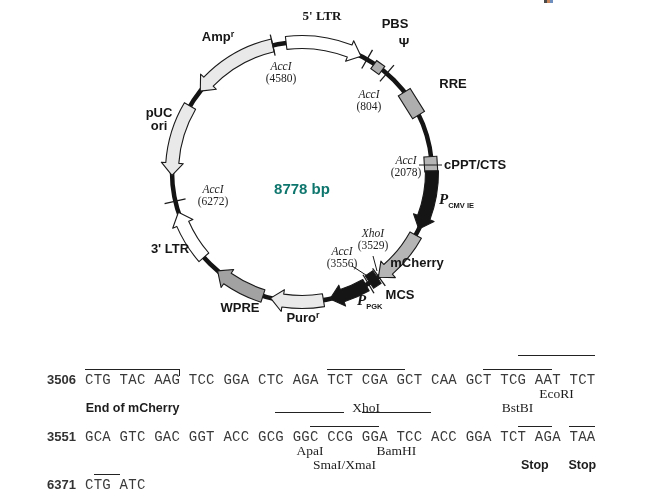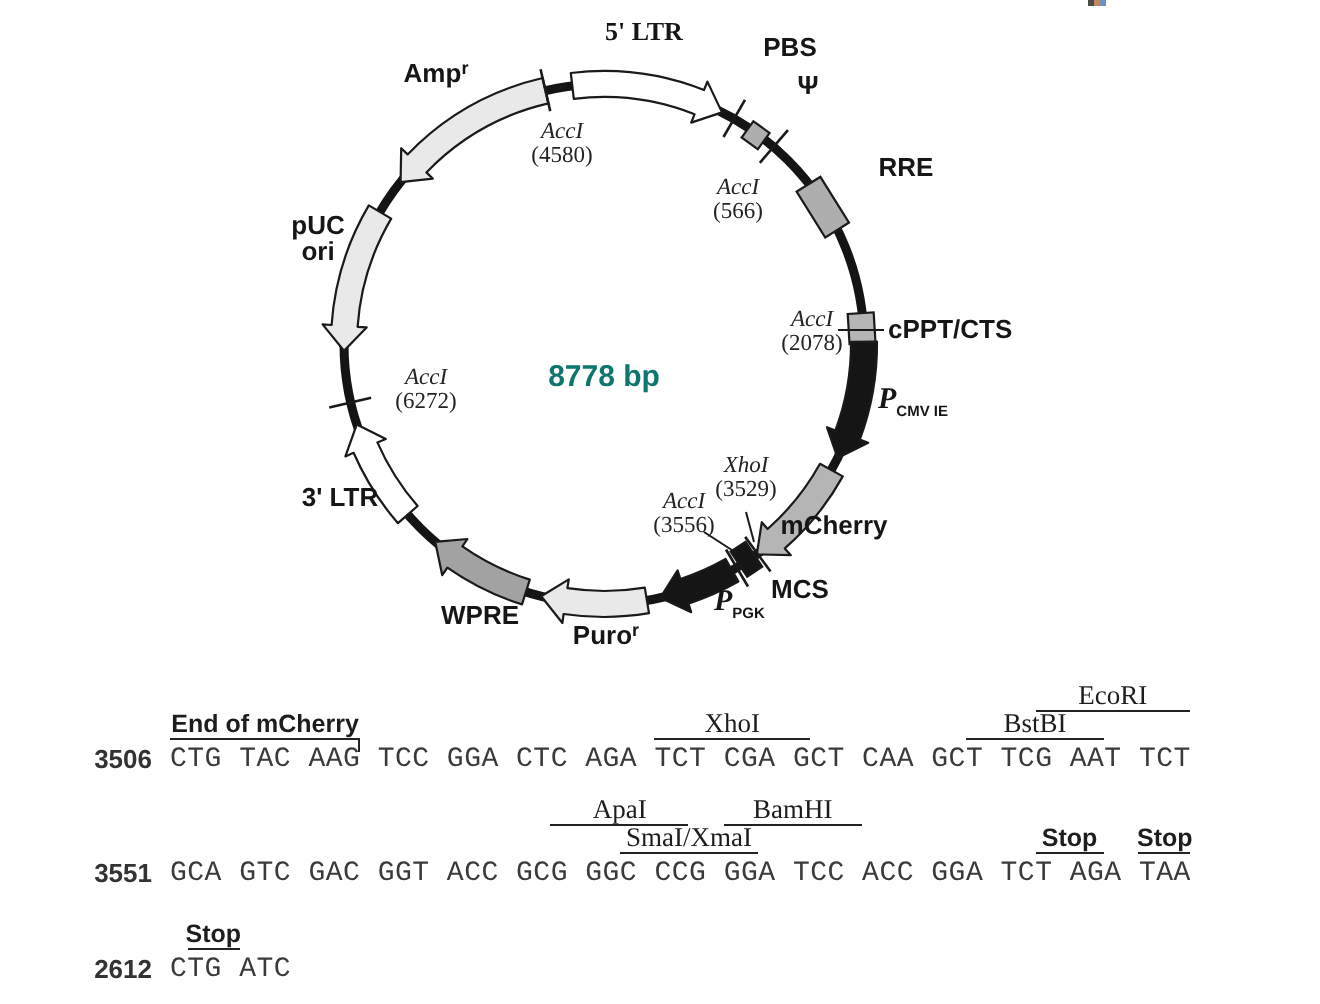--- a/index.html
+++ b/index.html
@@ -17,21 +17,21 @@
         font-family:"Liberation Serif",serif;font-size:11.5px;color:#232323;white-space:nowrap;}
   .site .nm{font-style:italic;display:block;}
   .site .loc{font-style:normal;display:block;}
   .title{position:absolute;transform:translateX(-50%);font-size:17px;font-weight:bold;color:#232323;white-space:nowrap;}
   .size{position:absolute;transform:translateX(-50%);font-size:15px;font-weight:bold;color:#0f766e;white-space:nowrap;}
   .seqnum{position:absolute;width:32px;text-align:right;font-size:13px;font-weight:bold;color:#333;}
   .seq{position:absolute;font-family:"Liberation Mono","DejaVu Sans Mono",monospace;
        font-size:14px;letter-spacing:.25px;color:#3a3a3a;white-space:pre;}
   .ul{position:absolute;height:0;border-top:1.3px solid #222;}
   .ul .tickR{position:absolute;right:0;top:0;width:0;height:6px;border-right:1.3px solid #222;}
-  .ann{position:absolute;transform:translateX(-50%);white-space:nowrap;color:#1d1d1d;}
+  .ann{position:absolute;transform:translateX(-50%);white-space:nowrap;color:#1d1d1d;margin-top:46px;}
   .ann-serif{font-family:"Liberation Serif",serif;font-size:13.5px;line-height:14px;}
   .ann-bold{font-size:12.5px;font-weight:bold;line-height:13px;}
   .artifact{position:absolute;top:0;height:3px;width:3px;}
 </style>
 </head>
 <body>
 
 <div class="stage">
   <svg id="map-svg" width="660" height="502">
       <circle cx="302" cy="172" r="130" fill="none" stroke="#141414" stroke-width="4.5"></circle>
@@ -80,21 +80,21 @@
       <div class="maplabel anc-c" style="left: 240px; top: 301px;">WPRE</div>
       <div class="maplabel anc-c" style="left: 170px; top: 242px;">3' LTR</div>
       <div class="maplabel anc-c" style="left: 159px; top: 106px;">pUC<br>ori</div>
       <div class="maplabel anc-c" style="left: 218px; top: 28px;">Amp<sup>r</sup></div>
       <div class="site" style="left: 281px; top: 60px;">
         <span class="nm">AccI</span>
         <span class="loc">(4580)</span>
       </div>
       <div class="site" style="left: 369px; top: 88px;">
         <span class="nm">AccI</span>
-        <span class="loc">(566)</span>
+        <span class="loc">(804)</span>
       </div>
       <div class="site" style="left: 406px; top: 154px;">
         <span class="nm">AccI</span>
         <span class="loc">(2078)</span>
       </div>
       <div class="site" style="left: 213px; top: 183px;">
         <span class="nm">AccI</span>
         <span class="loc">(6272)</span>
       </div>
       <div class="site" style="left: 373px; top: 227px;">
@@ -125,21 +125,21 @@
       <div class="ul" style="left: 275.3px; top: 412px; width: 69.2px;"></div>
       <div class="ann ann-serif" style="left: 309.9px; top: 398px;">ApaI</div>
       <div class="ul" style="left: 309.9px; top: 426px; width: 69.2px;"></div>
       <div class="ann ann-serif" style="left: 344.5px; top: 412px;">SmaI/XmaI</div>
       <div class="ul" style="left: 361.8px; top: 412px; width: 69.2px;"></div>
       <div class="ann ann-serif" style="left: 396.4px; top: 398px;">BamHI</div>
       <div class="ul" style="left: 517.5px; top: 426px; width: 34.6px;"></div>
       <div class="ann ann-bold" style="left: 534.8px; top: 413px;">Stop</div>
       <div class="ul" style="left: 569.4px; top: 426px; width: 25.95px;"></div>
       <div class="ann ann-bold" style="left: 582.375px; top: 413px;">Stop</div>
-      <div class="seqnum" style="left: 44px; top: 477px;">2612</div>
+      <div class="seqnum" style="left: 44px; top: 477px;">6371</div>
       <div class="seq" style="left: 85px; top: 477px;">CTG ATC</div>
       <div class="ul" style="left: 93.65px; top: 474px; width: 25.95px;"></div>
       <div class="ann ann-bold" style="left: 106.625px; top: 461px;">Stop</div>
     </div>
   <div id="edge-artifact">
       <div class="artifact" style="left: 544px; background: rgb(74, 74, 74);"></div>
       <div class="artifact" style="left: 547px; background: rgb(200, 133, 90);"></div>
       <div class="artifact" style="left: 550px; background: rgb(111, 143, 190);"></div>
     </div>
 </div>

